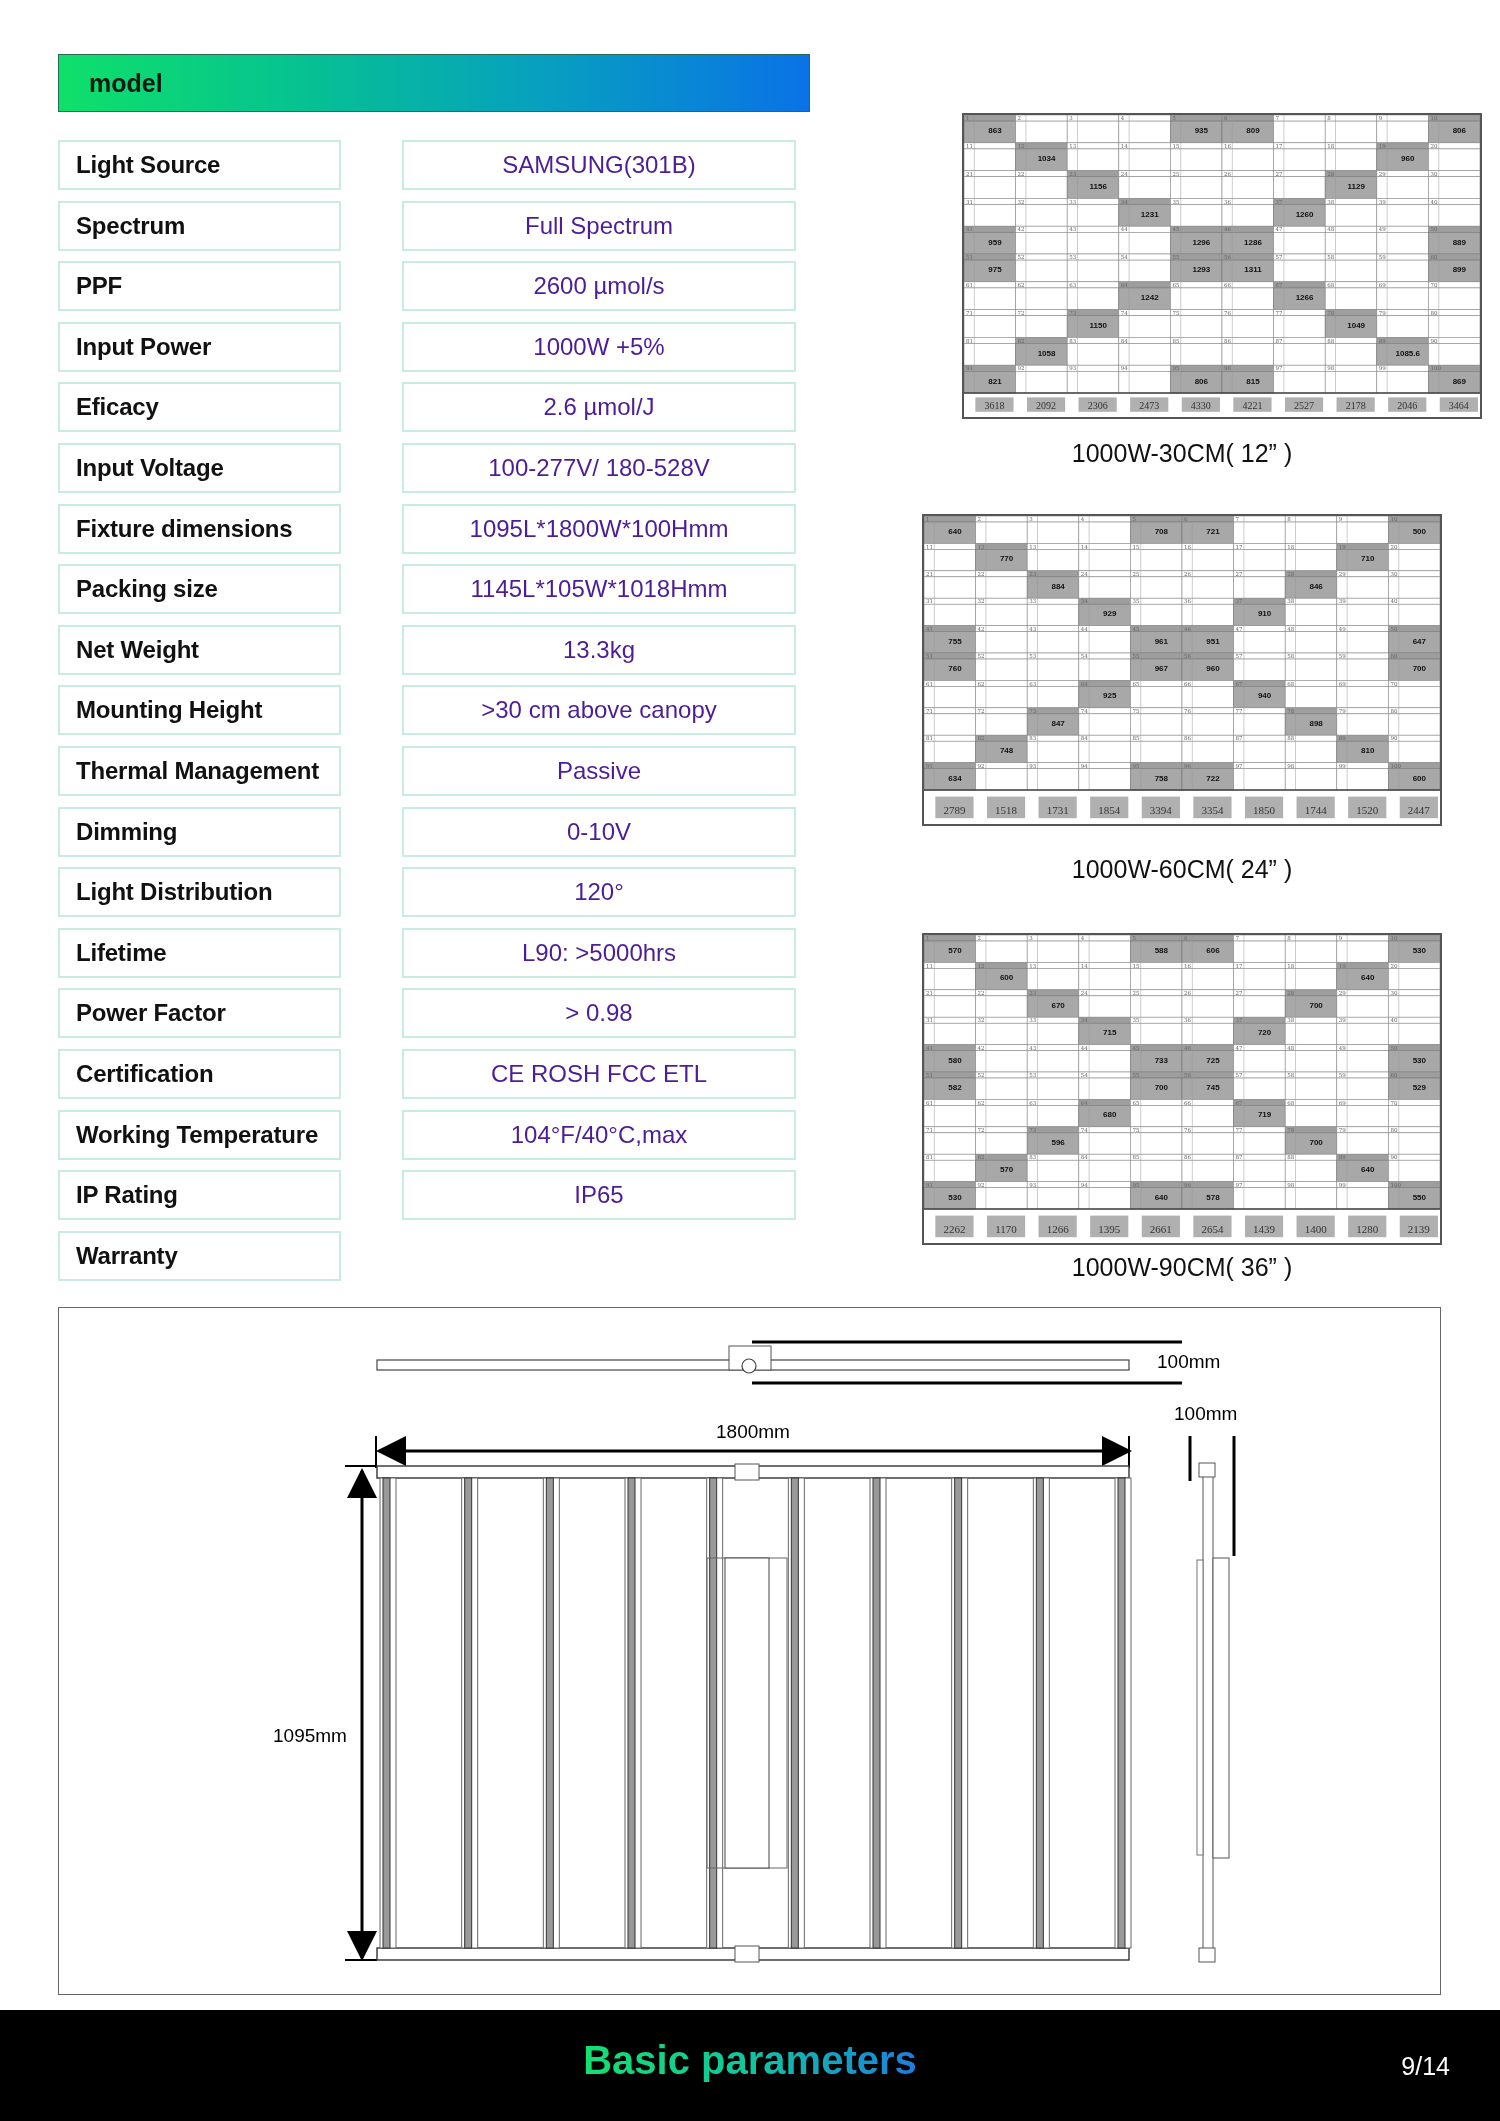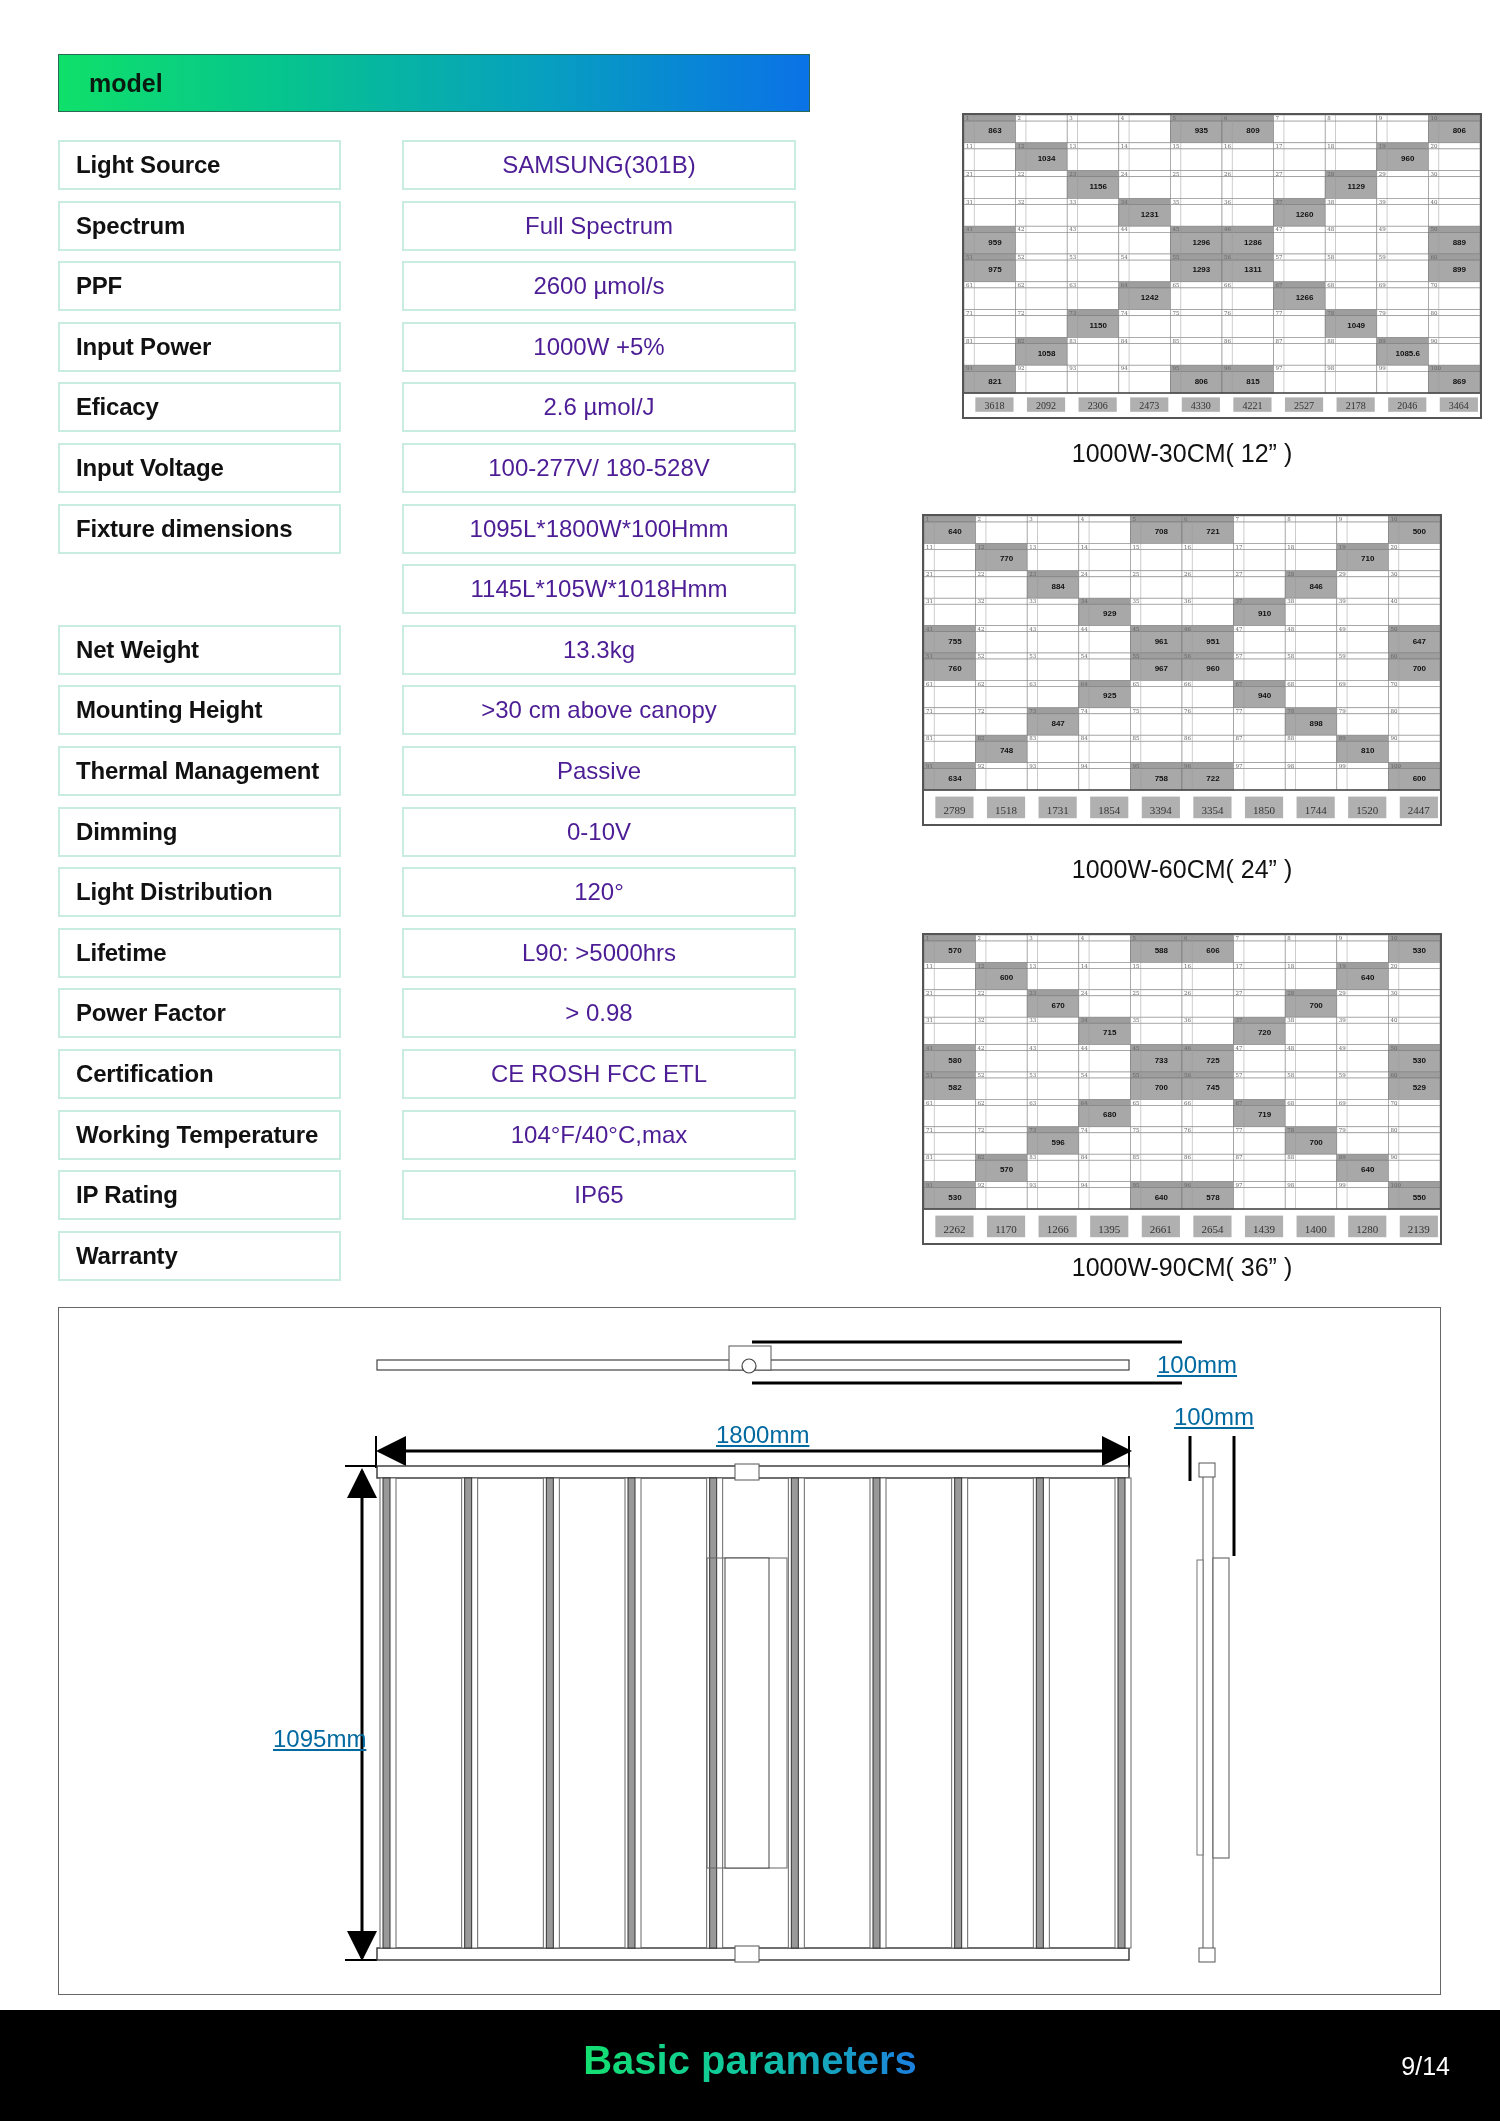--- a/index.html
+++ b/index.html
@@ -30,21 +30,21 @@
   
   .ppfd-block { position: absolute; left: 922px; width: 520px; }
   .ppfd-grid { position: absolute; left: 0; top: 0; width: 520px; border: 2px solid #555; background: #fff; }
   .ppfd-caption { position: absolute; left: 0; width: 520px; text-align: center;
     font-family: "Liberation Sans", sans-serif; font-size: 25px; color: #111; }
   .ppfd-grid svg { display: block; }
 
   
   .drawing-frame { position: absolute; left: 58px; top: 1307px; width: 1383px; height: 688px; border: 1.5px solid #666; background: #fff; }
   .drawing-frame svg { position: absolute; left: 0; top: 0; }
-  .dim-label { position: absolute; font-family: "Liberation Sans", sans-serif; font-size: 24px; color: #0369a1; text-decoration: underline; }
+  .dim-label { position: absolute; font-family: "Liberation Sans", sans-serif; font-size: 19px; color: #000000; }
 
   
   .footer { position: absolute; left: 0; top: 2010px; width: 1500px; height: 111px; background: #000; }
   .footer-title {
     position: absolute; left: 0; width: 1500px; top: 28px; text-align: center;
     font-family: "Liberation Sans", sans-serif; font-weight: bold; font-size: 40px;
   }
   .footer-title span {
     background: linear-gradient(90deg, #14e070 0%, #10c6a0 50%, #1c7ee0 100%);
     -webkit-background-clip: text; background-clip: text; color: transparent;
@@ -81,20 +81,21 @@
     </div>
     <div class="spec-row" style="top: 303px;">
       <div class="spec-label">Input Voltage</div>
       <div class="spec-value">100-277V/ 180-528V</div>
     </div>
     <div class="spec-row" style="top: 363.6px;">
       <div class="spec-label">Fixture dimensions</div>
       <div class="spec-value">1095L*1800W*100Hmm</div>
     </div>
     <div class="spec-row" style="top: 424.2px;">
+      <div class="spec-label">Packing size</div>
       <div class="spec-value">1145L*105W*1018Hmm</div>
     </div>
     <div class="spec-row" style="top: 484.8px;">
       <div class="spec-label">Net Weight</div>
       <div class="spec-value">13.3kg</div>
     </div>
     <div class="spec-row" style="top: 545.4px;">
       <div class="spec-label">Mounting Height</div>
       <div class="spec-value">&gt;30 cm above canopy</div>
     </div>

